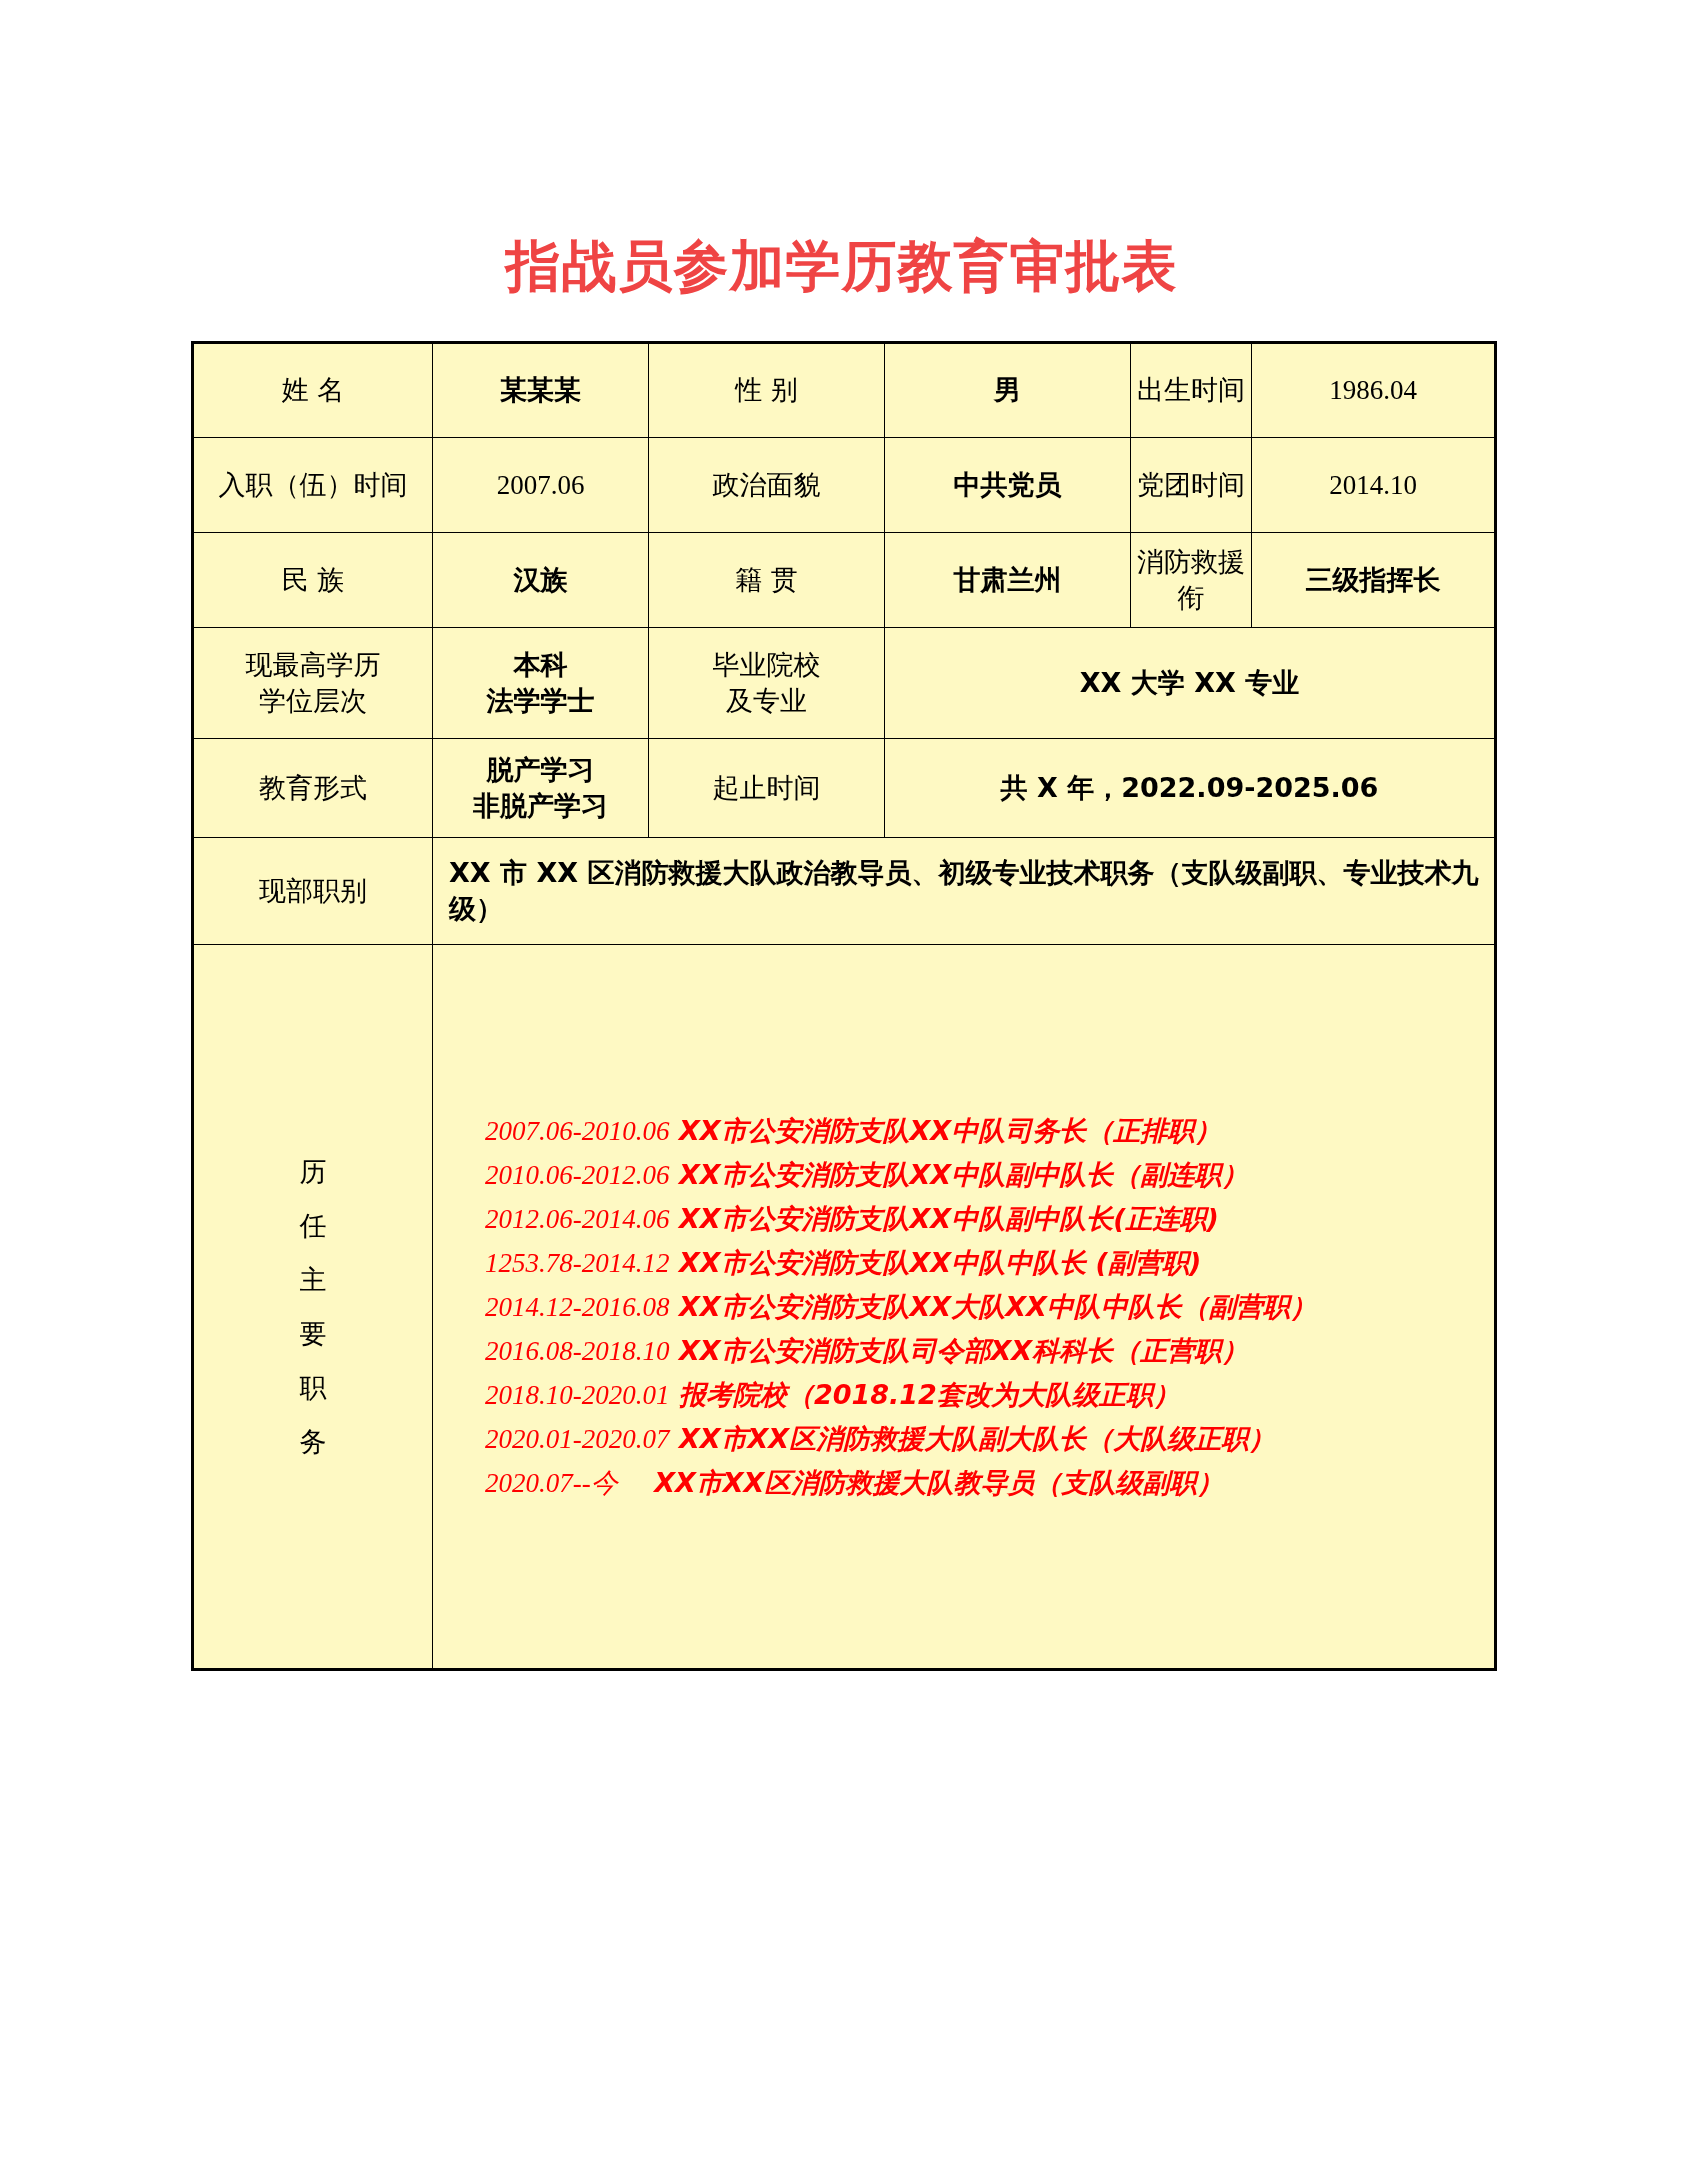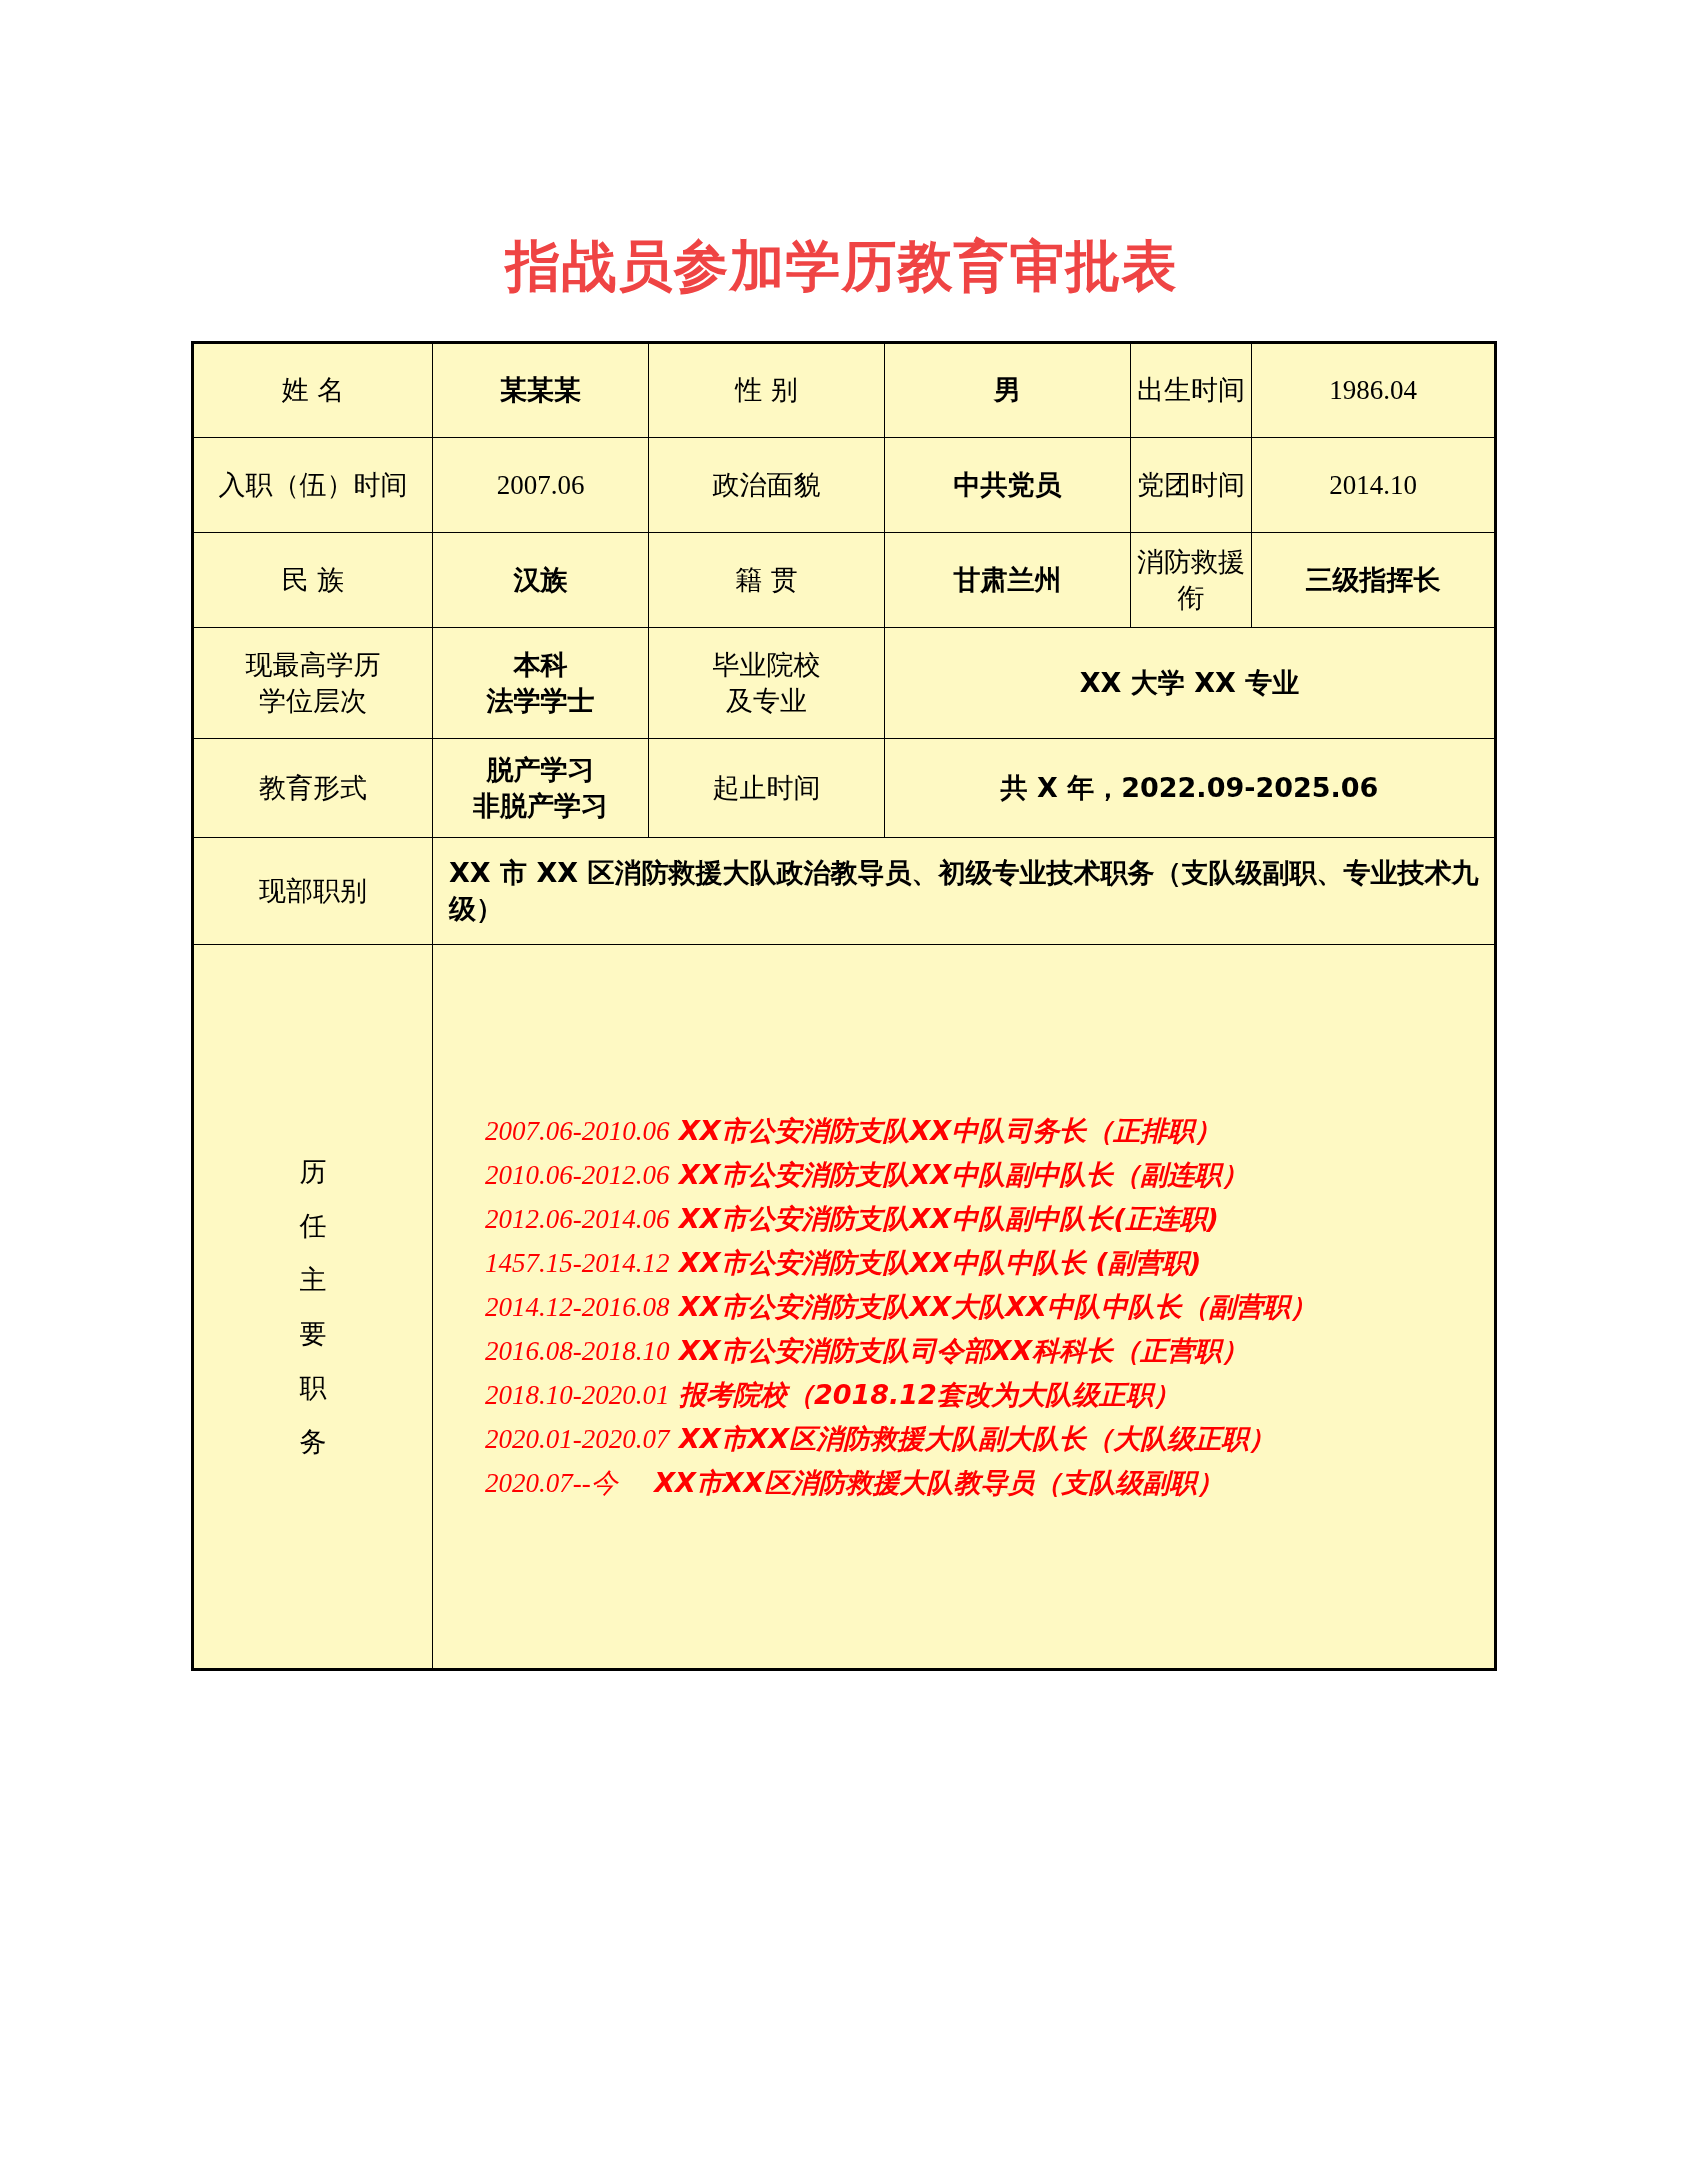--- a/index.html
+++ b/index.html
@@ -232,21 +232,21 @@
               <span>要</span>
               <span>职</span>
               <span>务</span>
             </span>
         </td>
         <td class="hist-body-cell" colspan="5">
           <ul class="hist-list" id="hist-list">
               <li><span class="hist-date">2007.06-2010.06</span><span class="hist-text">  XX市公安消防支队XX中队司务长（正排职）</span></li>
               <li><span class="hist-date">2010.06-2012.06</span><span class="hist-text">  XX市公安消防支队XX中队副中队长（副连职）</span></li>
               <li><span class="hist-date">2012.06-2014.06</span><span class="hist-text">  XX市公安消防支队XX中队副中队长(正连职)</span></li>
-              <li><span class="hist-date">1457.15-2014.12</span><span class="hist-text">  XX市公安消防支队XX中队中队长 (副营职)</span></li>
+              <li><span class="hist-date">1253.78-2014.12</span><span class="hist-text">  XX市公安消防支队XX中队中队长 (副营职)</span></li>
               <li><span class="hist-date">2014.12-2016.08</span><span class="hist-text">  XX市公安消防支队XX大队XX中队中队长（副营职）</span></li>
               <li><span class="hist-date">2016.08-2018.10</span><span class="hist-text">  XX市公安消防支队司令部XX科科长（正营职）</span></li>
               <li><span class="hist-date">2018.10-2020.01</span><span class="hist-text">  报考院校（2018.12套改为大队级正职）</span></li>
               <li><span class="hist-date">2020.01-2020.07</span><span class="hist-text">  XX市XX区消防救援大队副大队长（大队级正职）</span></li>
               <li><span class="hist-date">2020.07--今</span><span class="hist-text">  　XX市XX区消防救援大队教导员（支队级副职）</span></li>
             </ul>
         </td>
       </tr>
 
     </tbody>

